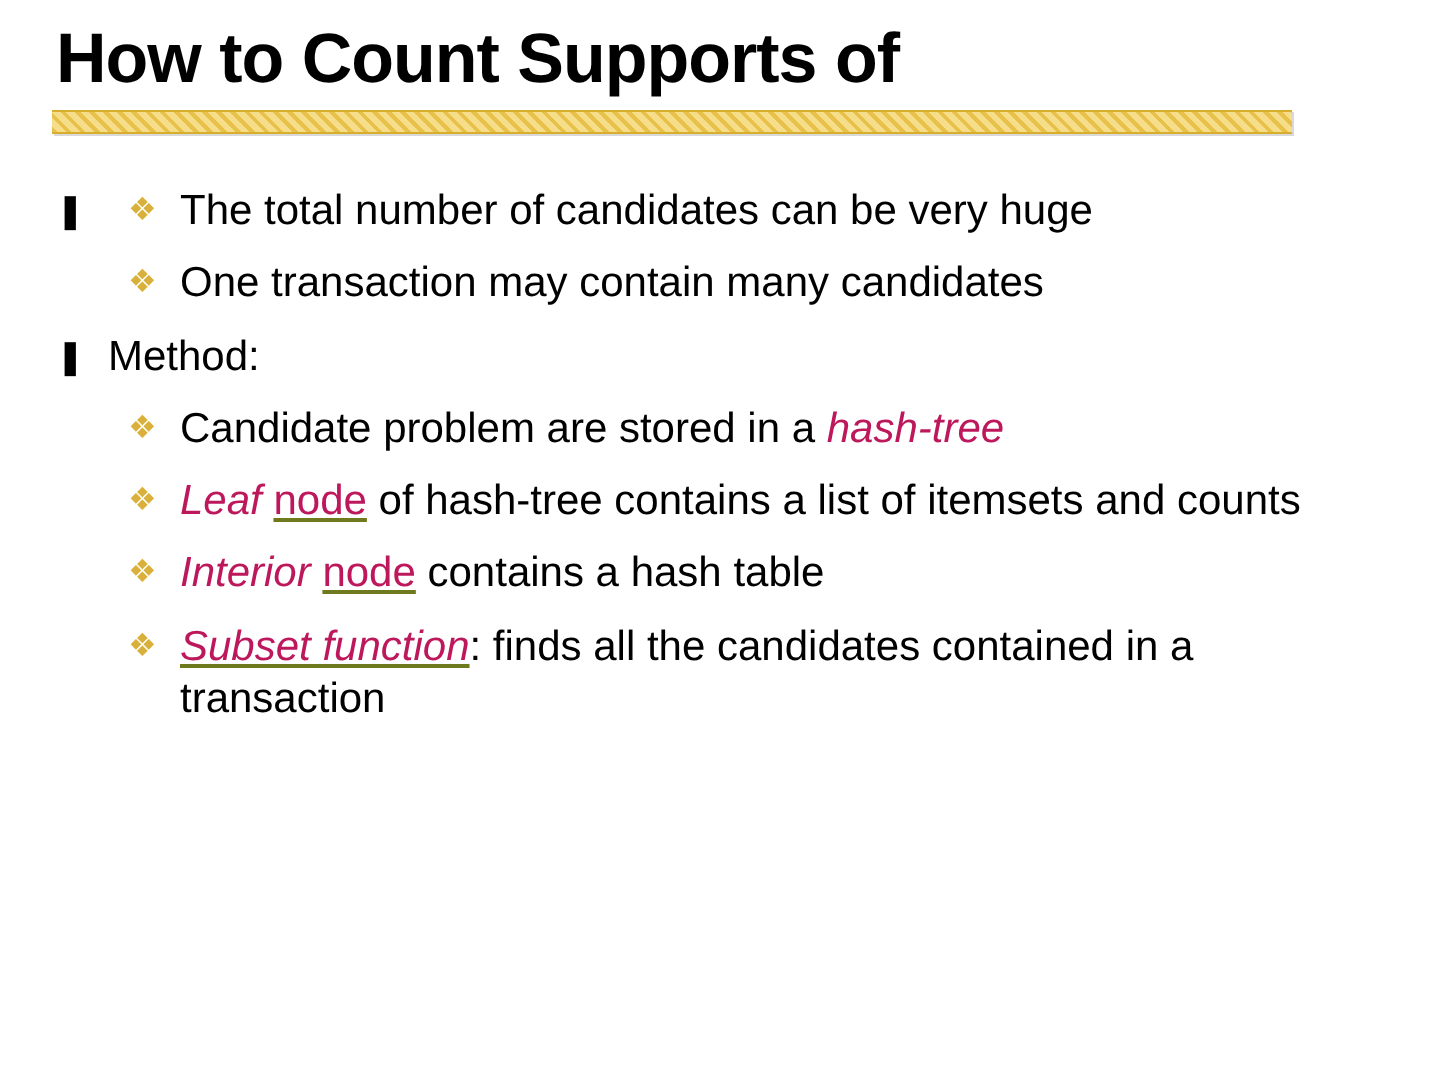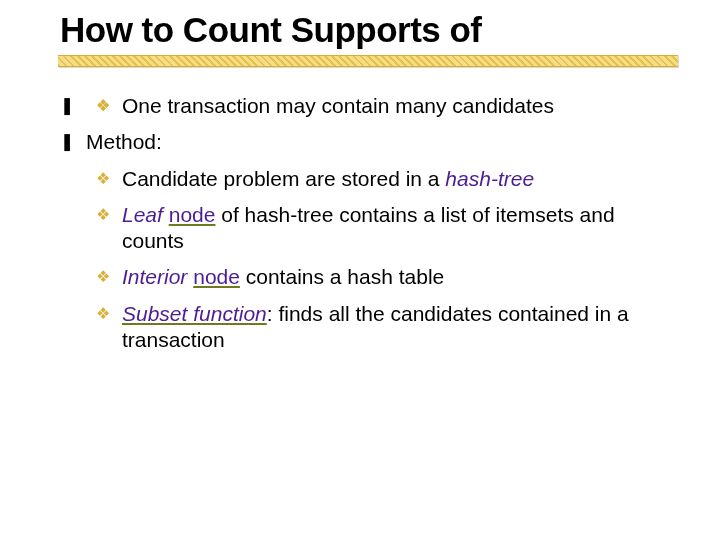--- a/index.html
+++ b/index.html
@@ -10,21 +10,21 @@
     background: #ffffff;
     font-family: Arial, Helvetica, sans-serif;
     color: #000;
     overflow: hidden;
   }
   .slide {
     position: relative;
     width: 720px;
     height: 540px;
     box-sizing: border-box;
-    padding: 10px 40px 20px 60px;
+    padding: 10px 40px 20px 28px;
   }
   .title {
     font-family: "Arial Black", Arial, sans-serif;
     font-weight: 900;
     font-size: 35px;
     line-height: 1.12;
     letter-spacing: -0.5px;
     margin: 0 0 6px 0;
   }
   .underline {
@@ -68,41 +68,42 @@
   }
   .lvl2 .bullet {
     position: absolute;
     left: 0;
     top: 3px;
     color: #d9b13a;
     font-size: 16px;
     font-family: "Zapf Dingbats", "Segoe UI Symbol", sans-serif;
   }
   .italic { font-style: italic; }
-  .olive { color: #4c1d95; }
+  .olive { color: #be185d; }
   .uline { text-decoration: underline; text-decoration-color: #6f7a1f; }
 </style>
 </head>
 <body>
 
 <div class="slide">
 
   <h1 class="title">
     <span>How to Count Supports of</span><br>
   </h1>
   <div class="underline"></div>
 
   <div class="body">
 
     <div class="lvl1">
       <span class="bullet">❚</span>
     </div>
 
     <div class="lvl2">
       <span class="bullet">❖</span>
+      <span>The total number of candidates can be very huge</span>
     </div>
 
     <div class="lvl2">
       <span class="bullet">❖</span>
       <span> One transaction may contain many candidates</span>
     </div>
 
     <div class="lvl1">
       <span class="bullet">❚</span>
       <span>Method:</span>

